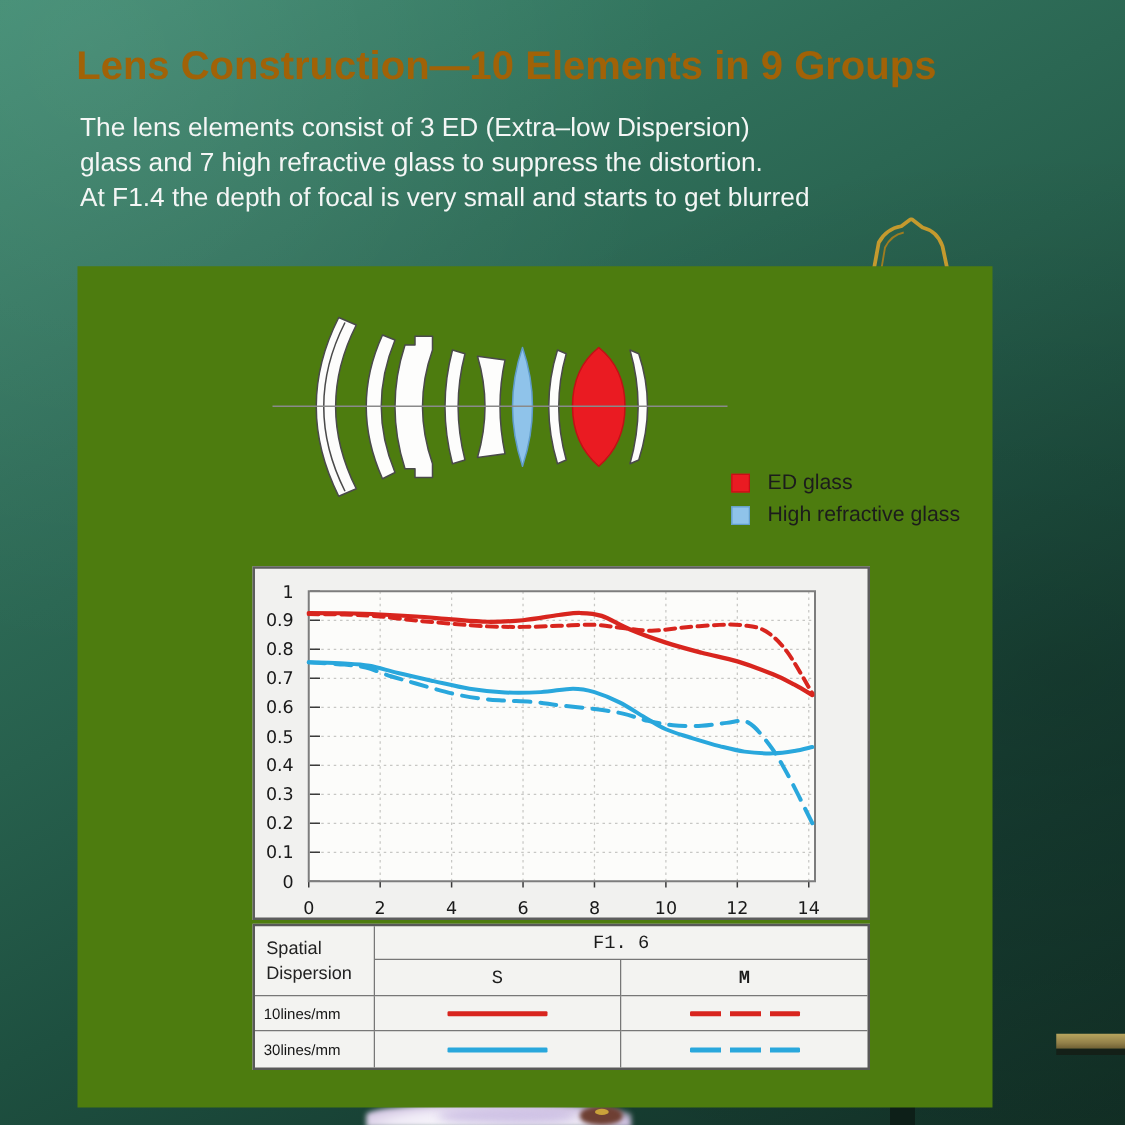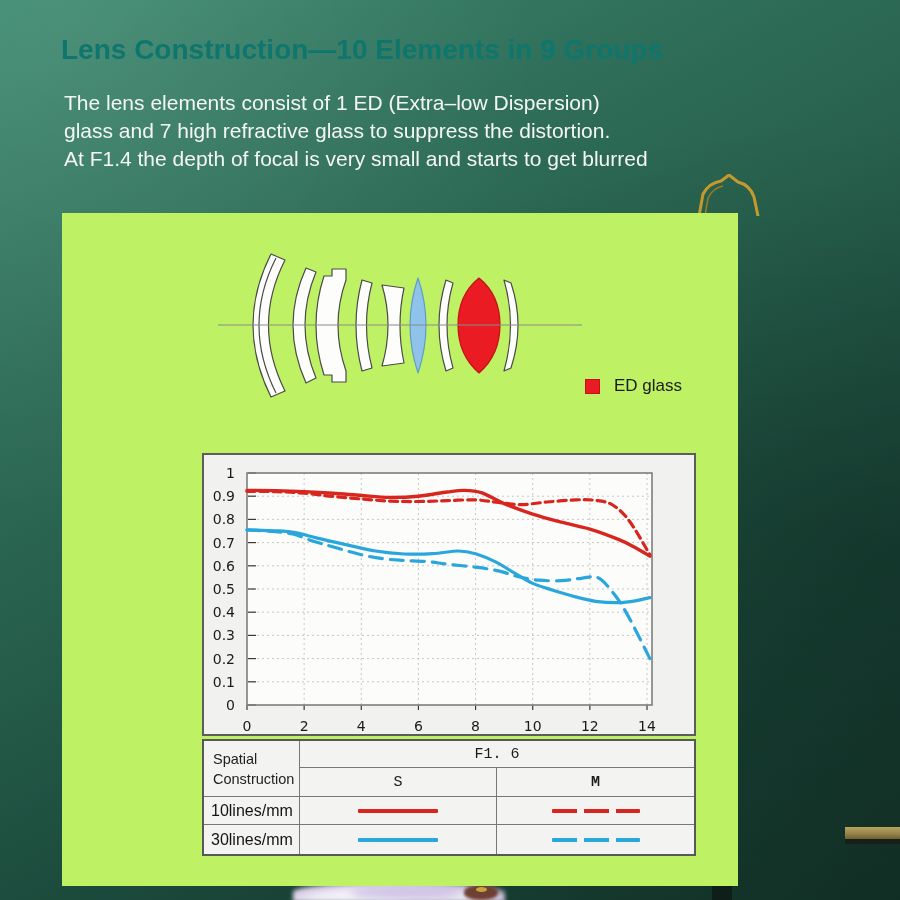--- a/index.html
+++ b/index.html
@@ -7,28 +7,28 @@
     width:900px;height:900px;position:relative;overflow:hidden;
     font-family:"Liberation Sans",sans-serif;
     background:
       radial-gradient(ellipse at 95% 60%, rgba(0,0,0,0.20), transparent 55%),
       radial-gradient(ellipse at 8% 4%, rgba(255,255,255,0.08), transparent 40%),
       linear-gradient(152deg,#3d8a70 0%,#2f6e59 28%,#27604d 45%,#1e5040 62%,#173f33 80%,#122f25 100%);
   }
   .decor{position:absolute;}
   .title{
     position:absolute;left:61px;top:34px;margin:0;
-    font-size:28px;font-weight:700;color:#0f766e;letter-spacing:0;
+    font-size:32px;font-weight:700;color:#a16207;letter-spacing:0;
     white-space:nowrap;
   }
   .desc{position:absolute;left:64px;top:89px;color:#f4f6f5;}
   .desc-line{font-size:21px;line-height:28px;white-space:nowrap;font-weight:400;}
   .panel{
-    position:absolute;left:62px;top:213px;width:676px;height:673px;
-    background:#bef264;
+    position:absolute;left:62px;top:213px;width:732px;height:673px;
+    background:#4d7c0f;
   }
   .lens-svg{position:absolute;left:150px;top:39px;}
   .legend{position:absolute;left:523px;top:160px;}
   .legend-row{display:flex;align-items:center;height:26px;}
   .legend-swatch{width:13px;height:13px;margin-right:14px;flex:0 0 auto;}
   .legend-label{font-size:17px;color:#1c1c1c;white-space:nowrap;}
   .chart-box{
     position:absolute;left:140px;top:240px;width:494px;height:283px;
     background:#f1f1ef;border:2px solid #5d5d5d;box-sizing:border-box;
   }
@@ -39,21 +39,21 @@
   }
   .cell{box-sizing:border-box;border-right:1.5px solid #777;border-bottom:1.5px solid #777;
         display:flex;align-items:center;justify-content:center;color:#1b1b1b;}
   .cell.last-col{border-right:none;}
   .cell.last-row{border-bottom:none;}
   .cell-rowhead{grid-row:1/3;grid-column:1;flex-direction:column;align-items:flex-start;
         padding-left:9px;font-size:14.5px;line-height:20px;color:#222;}
   .cell-aperture{grid-row:1;grid-column:2/4;font-family:"Liberation Mono",monospace;font-size:15px;}
   .cell-s{grid-row:2;grid-column:2;font-family:"Liberation Mono",monospace;font-size:15px;}
   .cell-m{grid-row:2;grid-column:3;font-family:"Liberation Mono",monospace;font-size:15px;font-weight:700;}
-  .cell-rowlabel{justify-content:flex-start;padding-left:7px;font-size:16px;color:#141414;}
+  .cell-rowlabel{justify-content:flex-start;padding-left:7px;font-size:12px;color:#141414;}
   .line-swatch{height:4px;border-radius:1px;}
   .line-swatch.solid{width:80px;}
   .line-swatch.dashed{width:88px;}
   .gold-streak{left:845px;top:827px;width:55px;height:12px;
     background:linear-gradient(180deg,#b8a55e 0%,#93814a 60%,#6e5f33 100%);}
   .dark-line{left:845px;top:839px;width:55px;height:5px;background:#142018;}
   .pole{left:712px;top:884px;width:20px;height:16px;background:#0d1f18;}
   .flower{left:293px;top:882px;width:212px;height:20px;border-radius:50% 50% 0 0;
     background:radial-gradient(ellipse at 45% 90%,#ffffff 0%,#efeaf6 45%,#cdbfde 70%,transparent 88%);
     filter:blur(2px);}
@@ -75,21 +75,21 @@
   <div class="decor flower"></div>
   <div class="decor flower-shade"></div>
   <div class="decor bud"></div>
   <div class="decor bud-gold"></div>
   <div class="decor pole"></div>
 </div>
 
 <h1 class="title">Lens Construction—10 Elements in 9 Groups</h1>
 
 <div class="desc">
-  <div class="desc-line">The lens elements consist of 1 ED (Extra–low Dispersion)</div>
+  <div class="desc-line">The lens elements consist of 3 ED (Extra–low Dispersion)</div>
   <div class="desc-line">glass and 7 high refractive glass to suppress the distortion.</div>
   <div class="desc-line">At F1.4 the depth of focal is very small and starts to get blurred</div>
 </div>
 
 <div class="panel">
 
   <svg class="lens-svg" width="376" height="148" viewBox="0 0 376 148">
     <g fill="#fdfdfc" stroke="#4a4a4a" stroke-width="1.2" stroke-linejoin="round">
       <path d="M59,2 Q23,73 59,145 L73,139 Q40,73 73,8 Z"></path>
       <path d="M64,6 Q30,73 64,141" fill="none"></path>
@@ -102,20 +102,24 @@
       <path id="ed-lens" stroke="#c21016" d="M267,26 C252,38 246,55 246,73 C246,91 252,108 267,121 C282,108 288,91 288,73 C288,55 282,38 267,26 Z" fill="#ea1b22"></path>
       <path d="M292,28 Q305,73 292,119 L299,116 Q313,73 299,31 Z"></path>
     </g>
     <line x1="6" y1="73" x2="370" y2="73" stroke="#8a8a8a" stroke-width="1.1"></line>
   </svg>
 
   <div class="legend">
     <div class="legend-row">
       <span class="legend-swatch" style="background: rgb(234, 27, 34); border: 1px solid rgb(196, 16, 22);"></span>
       <span class="legend-label">ED glass</span>
+    </div>
+    <div class="legend-row">
+      <span class="legend-swatch" style="background: rgb(143, 195, 234); border: 1px solid rgb(99, 159, 206);"></span>
+      <span class="legend-label">High refractive glass</span>
     </div>
   </div>
 
   <div class="chart-box">
     <svg id="chart-svg" width="490" height="279">
         <rect x="43" y="18" width="405" height="232" fill="#fcfcfa"></rect>
         <line x1="43" y1="226.8" x2="448" y2="226.8" stroke="#c7c7c4" stroke-width="1" stroke-dasharray="2 3"></line>
         <line x1="43" y1="203.60000000000002" x2="448" y2="203.60000000000002" stroke="#c7c7c4" stroke-width="1" stroke-dasharray="2 3"></line>
         <line x1="43" y1="180.39999999999998" x2="448" y2="180.39999999999998" stroke="#c7c7c4" stroke-width="1" stroke-dasharray="2 3"></line>
         <line x1="43" y1="157.2" x2="448" y2="157.2" stroke="#c7c7c4" stroke-width="1" stroke-dasharray="2 3"></line>
@@ -173,21 +177,21 @@
         <path d="M43.0,35.4C47.8,35.4 62.0,35.4 71.6,35.6C81.1,35.8 90.6,36.1 100.1,36.6C109.7,37.0 119.2,37.5 128.7,38.2C138.2,38.8 147.8,39.8 157.3,40.5C166.8,41.2 176.3,42.2 185.9,42.4C195.4,42.5 204.9,42.1 214.4,41.2C224.0,40.3 235.4,38.0 243.0,37.0C250.6,36.1 254.4,35.3 260.1,35.4C265.9,35.5 270.6,35.5 277.3,37.7C284.0,39.9 291.6,45.1 300.1,48.6C308.7,52.2 319.2,56.0 328.7,59.1C338.2,62.2 347.8,64.7 357.3,67.2C366.8,69.7 376.3,71.3 385.9,74.1C395.4,77.0 406.8,81.3 414.4,84.4C422.0,87.4 426.3,89.9 431.6,92.7C436.8,95.5 443.5,99.7 445.9,101.1" fill="none" stroke="#d8251e" stroke-width="3.4" stroke-linecap="round"></path>
         <path d="M43.0,36.3C47.8,36.4 62.0,36.3 71.6,36.6C81.1,36.9 90.6,37.4 100.1,38.2C109.7,39.0 119.2,40.5 128.7,41.4C138.2,42.4 147.8,43.2 157.3,44.0C166.8,44.8 176.3,45.6 185.9,46.1C195.4,46.5 204.9,46.6 214.4,46.5C224.0,46.5 233.5,45.9 243.0,45.6C252.5,45.3 263.0,44.6 271.6,44.9C280.1,45.2 286.8,46.7 294.4,47.5C302.0,48.2 309.2,49.6 317.3,49.6C325.4,49.5 334.0,47.8 343.0,47.0C352.0,46.2 363.5,45.2 371.6,44.9C379.7,44.6 385.4,44.5 391.6,45.4C397.8,46.2 403.0,46.5 408.7,50.0C414.4,53.6 419.7,58.4 425.9,66.7C432.0,75.0 442.5,94.2 445.9,99.7" fill="none" stroke="#d8251e" stroke-width="3.2" stroke-linecap="round" stroke-dasharray="8 5"></path>
         <path d="M43.0,74.8C47.8,75.0 63.5,75.3 71.6,75.8C79.7,76.2 84.4,76.3 91.6,77.6C98.7,78.9 105.9,81.4 114.4,83.4C123.0,85.5 133.5,87.8 143.0,89.9C152.5,92.0 162.0,94.4 171.6,96.0C181.1,97.5 190.6,98.5 200.1,99.0C209.7,99.4 219.7,99.2 228.7,98.7C237.8,98.2 247.3,96.0 254.4,96.0C261.6,96.0 265.4,96.9 271.6,98.7C277.8,100.6 284.9,103.5 291.6,106.9C298.2,110.2 305.4,115.1 311.6,118.7C317.8,122.3 322.5,125.7 328.7,128.4C334.9,131.2 341.6,132.9 348.7,135.2C355.9,137.4 364.4,140.0 371.6,141.9C378.7,143.7 384.4,145.3 391.6,146.3C398.7,147.3 407.8,147.8 414.4,147.7C421.1,147.6 426.3,146.7 431.6,145.8C436.8,145.0 443.5,143.1 445.9,142.6" fill="none" stroke="#29a7dc" stroke-width="3.2" stroke-linecap="round"></path>
         <path d="M43.0,74.8C47.8,75.1 64.0,76.0 71.6,76.7C79.2,77.4 82.5,77.5 88.7,79.0C94.9,80.6 102.0,83.8 108.7,86.0C115.4,88.1 120.6,89.5 128.7,91.8C136.8,94.1 148.7,97.7 157.3,99.7C165.9,101.7 173.0,102.9 180.1,103.8C187.3,104.8 193.0,105.0 200.1,105.5C207.3,105.9 215.9,106.0 223.0,106.6C230.1,107.2 234.9,108.2 243.0,109.2C251.1,110.1 263.0,111.1 271.6,112.2C280.1,113.3 287.3,114.3 294.4,115.9C301.6,117.5 307.8,120.2 314.4,121.7C321.1,123.3 327.3,124.5 334.4,125.2C341.6,125.8 350.1,126.0 357.3,125.6C364.4,125.3 371.1,123.8 377.3,123.3C383.5,122.9 388.7,119.9 394.4,122.9C400.1,125.8 406.3,134.1 411.6,141.0C416.8,147.8 420.1,153.7 425.9,164.2C431.6,174.6 442.5,197.0 445.9,203.6" fill="none" stroke="#29a7dc" stroke-width="3.2" stroke-linecap="round" stroke-dasharray="13 8"></path>
       </svg>
   </div>
 
   <div class="mtf-table">
     <div class="cell cell-rowhead">
       <span>Spatial</span>
-      <span>Construction</span>
+      <span>Dispersion</span>
     </div>
     <div class="cell cell-aperture last-col">F1. 6</div>
     <div class="cell cell-s">S</div>
     <div class="cell cell-m last-col">M</div>
 
     <div class="cell cell-rowlabel" style="grid-row:3;grid-column:1;">10lines/mm</div>
     <div class="cell" style="grid-row:3;grid-column:2;">
       <div class="line-swatch solid" style="background: rgb(216, 37, 30);"></div>
     </div>
     <div class="cell last-col" style="grid-row:3;grid-column:3;">

